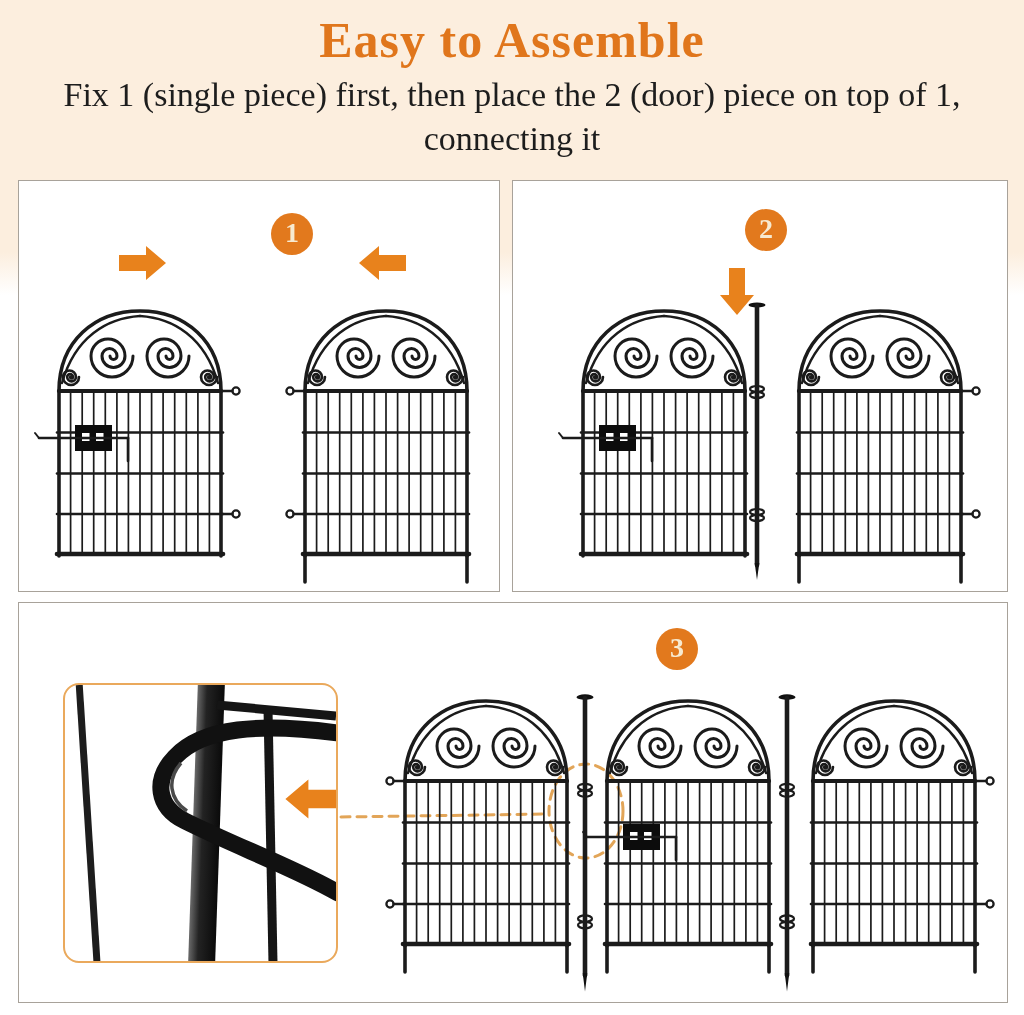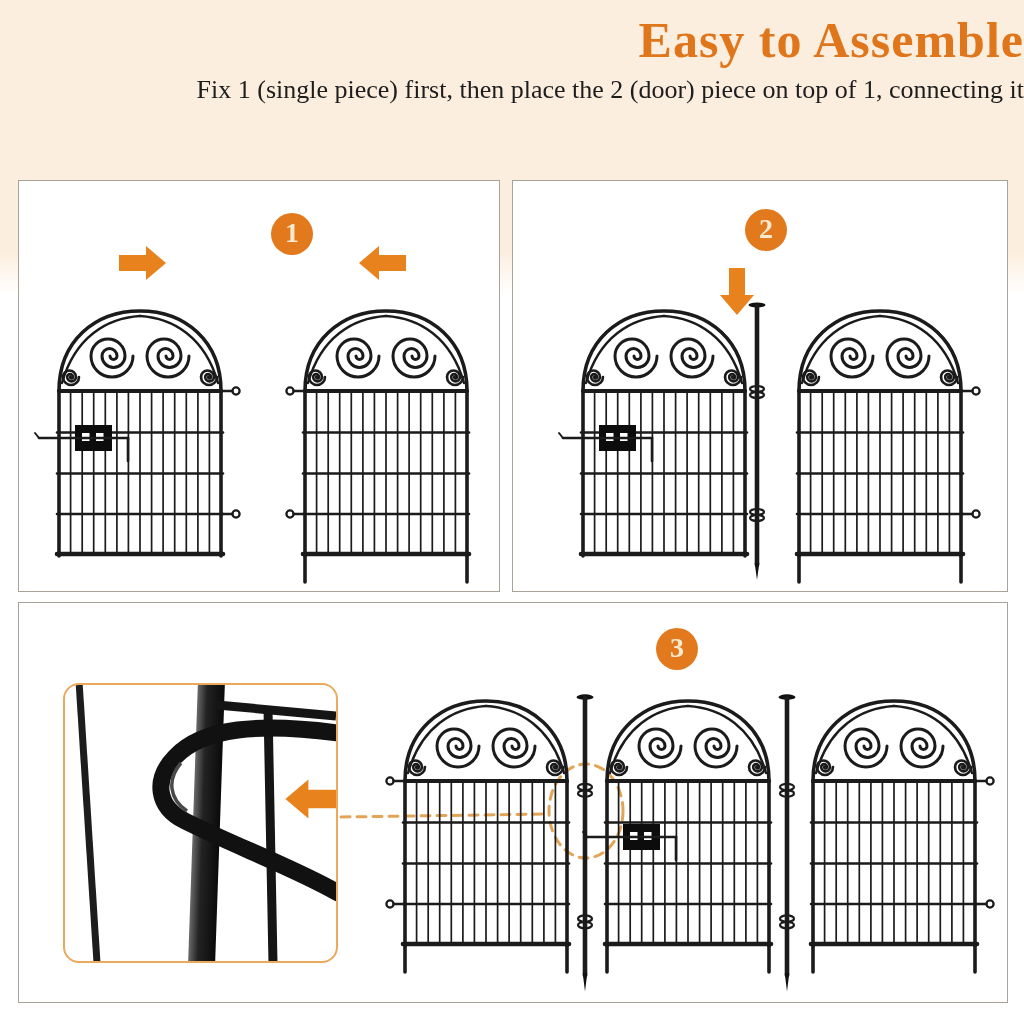--- a/index.html
+++ b/index.html
@@ -3,29 +3,29 @@
 <meta charset="utf-8">
 <style>
   html,body{margin:0;padding:0;}
   .page{
     position:relative;
     width:1024px;height:1015px;
     background:linear-gradient(180deg,#fceede 0px,#fceede 252px,#ffffff 295px,#ffffff 100%);
     font-family:"Liberation Serif", serif;
     overflow:hidden;
   }
-  .hdr{position:absolute;left:0;top:0;width:1024px;text-align:right;}
+  .hdr{position:absolute;left:0;top:0;width:1024px;text-align:center;}
   .hdr h1{
     margin:0;padding-top:14px;
     font-size:50px;line-height:1.05;font-weight:bold;
     color:#e0761c;letter-spacing:1px;
   }
   .hdr p{
     margin:6px 0 0;
-    font-size:26px;line-height:1.3;color:#1d1d1d;
+    font-size:34px;line-height:1.3;color:#1d1d1d;
   }
   .panel{
     position:absolute;
     background:#ffffff;
     border:1px solid #a8a29a;
     box-sizing:border-box;
   }
   .panel-1{left:18px;top:180px;width:482px;height:412px;}
   .panel-2{left:512px;top:180px;width:496px;height:412px;}
   .panel-3{left:18px;top:602px;width:990px;height:401px;}

